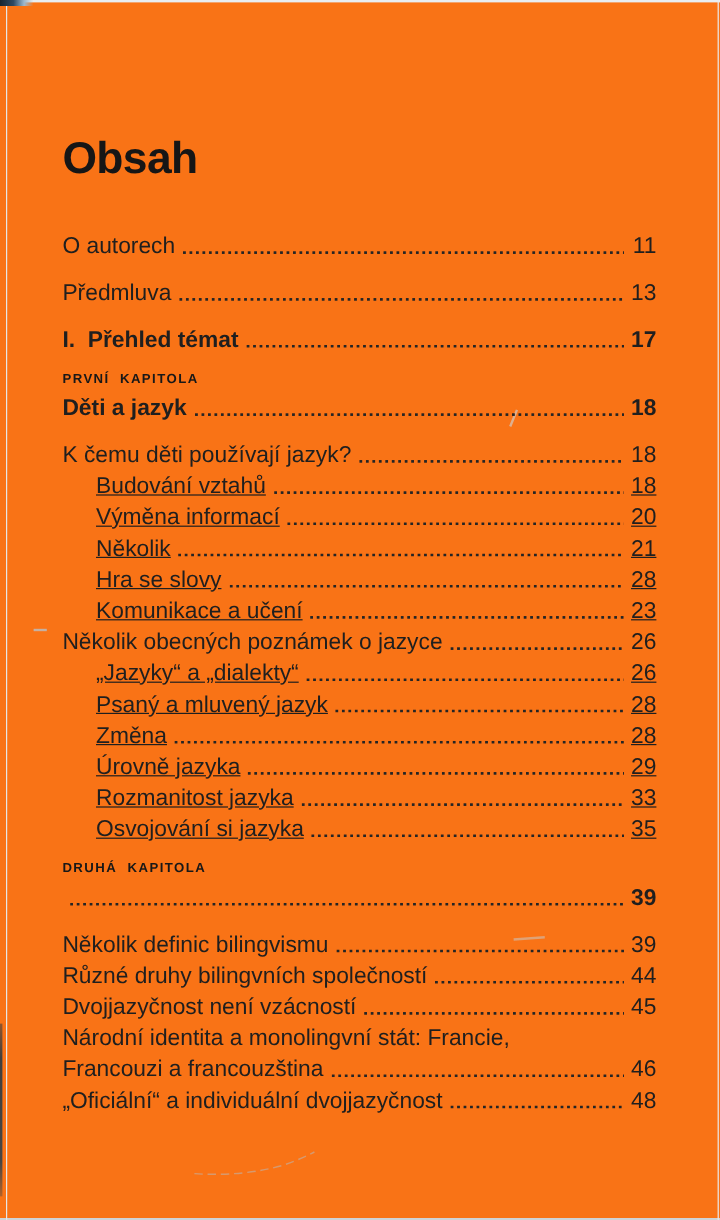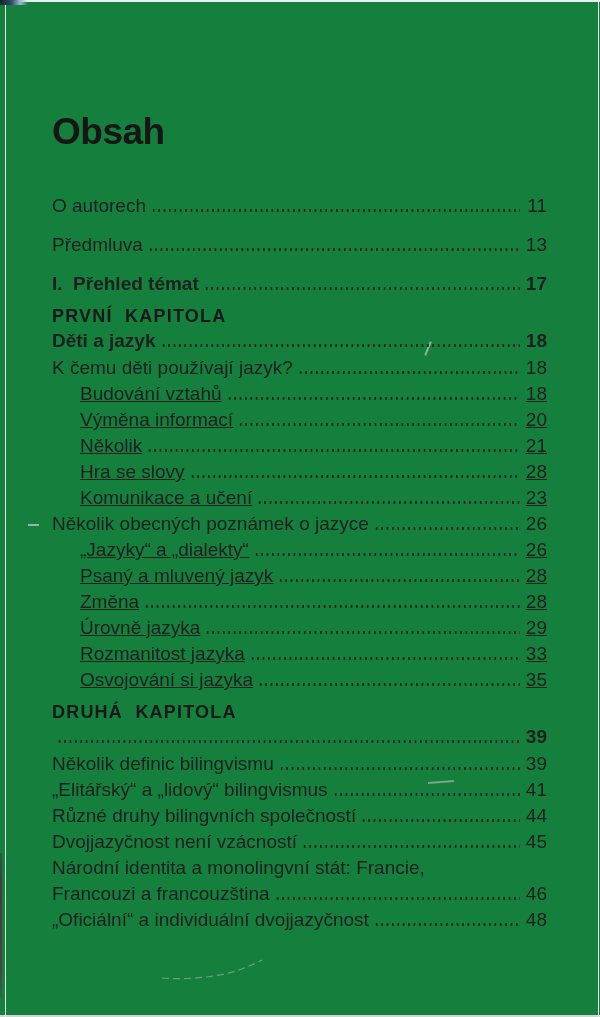--- a/index.html
+++ b/index.html
@@ -5,21 +5,21 @@
   html, body { margin: 0; padding: 0; }
   body {
     width: 600px; height: 1017px;
     background: #ffffff;
     font-family: "Liberation Sans", sans-serif;
     overflow: hidden;
   }
   .page {
     position: relative;
     width: 600px; height: 1017px;
-    background: #15803d;
+    background: #f97316;
     color: #1f1f1f;
   }
   
   .edge-top    { position:absolute; top:0; left:0; right:0; height:2px; background:#e9eef2; }
   .edge-bottom { position:absolute; bottom:0; left:0; right:0; height:2px; background:#cfd3d6; }
   .edge-left-faint  { position:absolute; top:0; bottom:0; left:5px; width:1px; background:#e6e6e6; }
   .edge-right-faint { position:absolute; top:0; bottom:0; right:1px; width:1px; background:#ececec; }
   .corner-mark {
     position:absolute; top:0; left:0; width:28px; height:5px;
     background: linear-gradient(90deg, #17242f 0%, #2e4a63 40%, #9cb8cd 72%, rgba(255,255,255,0) 100%);
@@ -61,26 +61,26 @@
     background-image: radial-gradient(circle, #242424 1.15px, rgba(0,0,0,0) 1.35px);
     background-size: 5.4px 5.4px;
     background-repeat: repeat-x;
     background-position: left bottom 6px;
   }
   .page-num { text-align: right; min-width: 25px; }
 
   .k-front   { margin-bottom: 13px; }
   .k-section { font-weight: bold; }
   .k-kicker  {
-    font-size: 18px; font-weight: bold; letter-spacing: 1.2px;
+    font-size: 11px; font-weight: bold; letter-spacing: 1.2px;
     height: 22px; line-height: 22px; margin-top: 8px; color: #181818;
   }
   .k-chapter { font-weight: bold; height: 27px; line-height: 27px; }
   .k-entry-sub { padding-left: 28px; text-decoration: underline; }
-  .k-first   { margin-top: 1px; align-items: flex-end; }
+  .k-first   { margin-top: 13px; align-items: flex-end; }
   .k-wrap    {}
 </style>
 </head>
 <body>
 
 <div class="page">
 
   <div class="edge-top"></div>
   <div class="edge-bottom"></div>
   <div class="edge-left-faint"></div>
@@ -193,25 +193,20 @@
         <div class="row k-chapter">
     <span class="leader"></span>
     <span class="page-num">39</span>
   </div>
         <div class="row k-entry k-first">
     <span class="row-label">Několik definic bilingvismu</span>
     <span class="leader"></span>
     <span class="page-num">39</span>
   </div>
         <div class="row k-entry">
-    <span class="row-label">„Elitářský“ a „lidový“ bilingvismus</span>
-    <span class="leader"></span>
-    <span class="page-num">41</span>
-  </div>
-        <div class="row k-entry">
     <span class="row-label">Různé druhy bilingvních společností</span>
     <span class="leader"></span>
     <span class="page-num">44</span>
   </div>
         <div class="row k-entry">
     <span class="row-label">Dvojjazyčnost není vzácností</span>
     <span class="leader"></span>
     <span class="page-num">45</span>
   </div>
         <div class="row k-wrap">

